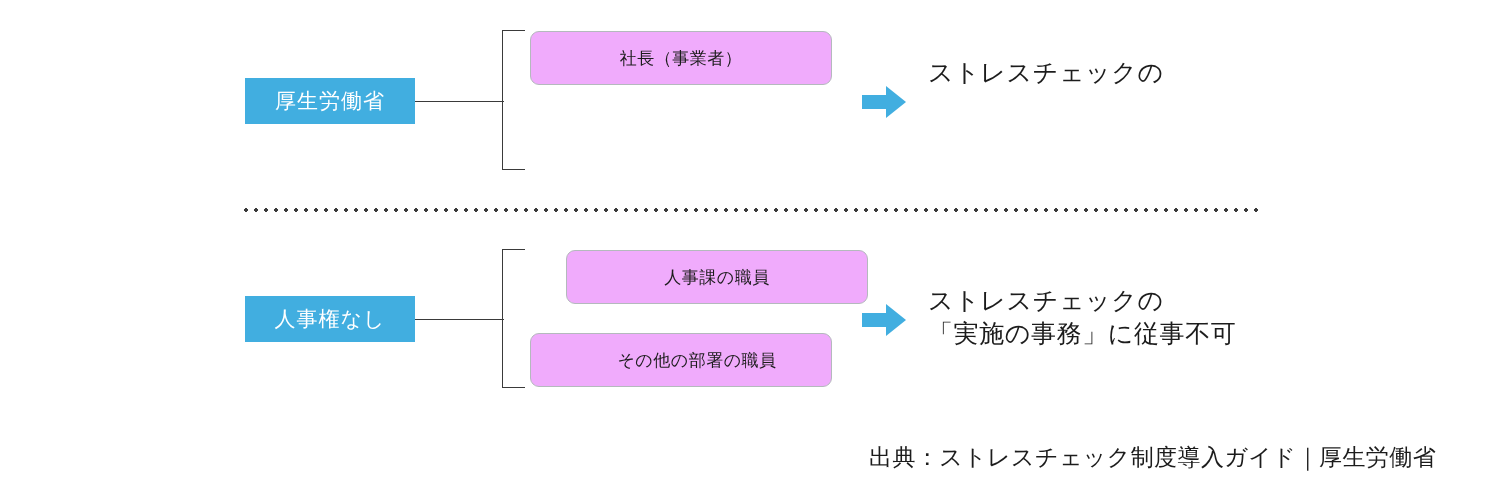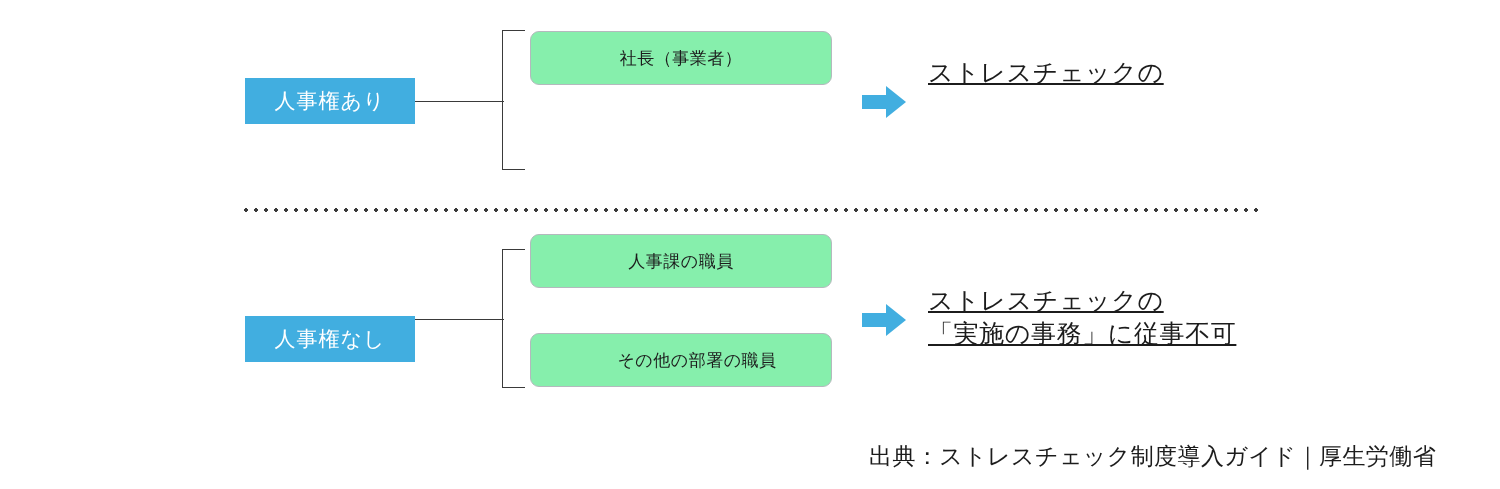--- a/index.html
+++ b/index.html
@@ -31,21 +31,21 @@
     background: #41aee0;
     color: #ffffff;
     font-family: "Liberation Serif", "DejaVu Serif", serif;
     font-size: 21px;
     line-height: 46px;
     text-align: center;
     letter-spacing: 1px;
     white-space: nowrap;
   }
   .cat-label.row-a { left: 245px; top: 78px; }
-  .cat-label.row-b { left: 245px; top: 296px; margin-top: 20px; }
+  .cat-label.row-b { left: 245px; top: 296px; }
 
   
   .stem {
     position: absolute;
     height: 0;
     border-top: 1.6px solid #3a3a3a;
   }
   .stem.row-a { left: 415px; top: 101px; width: 89px; }
   .stem.row-b { left: 415px; top: 319px; width: 89px; }
 
@@ -61,35 +61,35 @@
   .bracket.row-a { left: 502px; top: 30px; height: 140px; }
   .bracket.row-b { left: 502px; top: 249px; height: 139px; }
 
   
   .node {
     position: absolute;
     left: 530px;
     width: 302px;
     height: 54px;
     box-sizing: border-box;
-    background: #86efac;
+    background: #f0abfc;
     border: 1.1px solid #b4b9bd;
     border-radius: 9px;
     display: flex;
     align-items: center;
     justify-content: center;
     font-family: "Liberation Serif", "DejaVu Serif", serif;
     font-size: 17px;
     letter-spacing: 0.5px;
     color: #1c1c1c;
     white-space: nowrap;
   }
   .node.a1 { top: 31px; }
   .node.a2 { top: 114px; }
-  .node.b1 { top: 234px; }
+  .node.b1 { top: 250px; margin-left: 36px; }
   .node.b2 { top: 333px; padding-left: 32px; }
 
   
   .block-arrow {
     position: absolute;
     width: 44px;
     height: 34px;
   }
   .block-arrow.row-a { left: 862px; top: 85px; }
   .block-arrow.row-b { left: 862px; top: 303px; }
@@ -100,53 +100,53 @@
     left: 928px;
     font-family: "Liberation Sans", "DejaVu Sans", sans-serif;
     font-size: 25px;
     line-height: 33px;
     color: #1c1c1c;
     letter-spacing: 0.6px;
     white-space: nowrap;
   }
   .outcome.row-a { top: 56px; }
   .outcome.row-b { top: 284px; }
-  .outcome .ln { display: block; text-decoration: underline; }
+  .outcome .ln { display: block; }
 
   
   .divider {
     position: absolute;
     left: 244px;
     top: 208px;
     width: 1020px;
     height: 4px;
     background-image: radial-gradient(circle at 2px 2px, #3a3a3a 1.7px, rgba(0,0,0,0) 2px);
     background-size: 10px 4px;
     background-repeat: repeat-x;
   }
 
   
   .source {
     position: absolute;
     left: 869px;
     top: 443px;
-    font-family: Liberation Mono, monospace;
+    font-family: Liberation Serif, serif;
     font-size: 23px;
     line-height: 30px;
     color: #1c1c1c;
     letter-spacing: 0.4px;
     white-space: nowrap;
   }
 </style>
 </head>
 <body>
 
 <div class="canvas">
 
-  <div class="cat-label row-a">人事権あり</div>
+  <div class="cat-label row-a">厚生労働省</div>
 
   <div class="stem row-a"></div>
   <div class="bracket row-a"></div>
 
   <div class="node a1">社長（事業者）</div>
 
   <div class="block-arrow row-a">
     <svg viewBox="0 0 44 34" width="44" height="34" aria-hidden="true">
       <polygon points="0,10 24,10 24,1 44,17 24,33 24,24 0,24" fill="#41aee0"></polygon>
     </svg>

